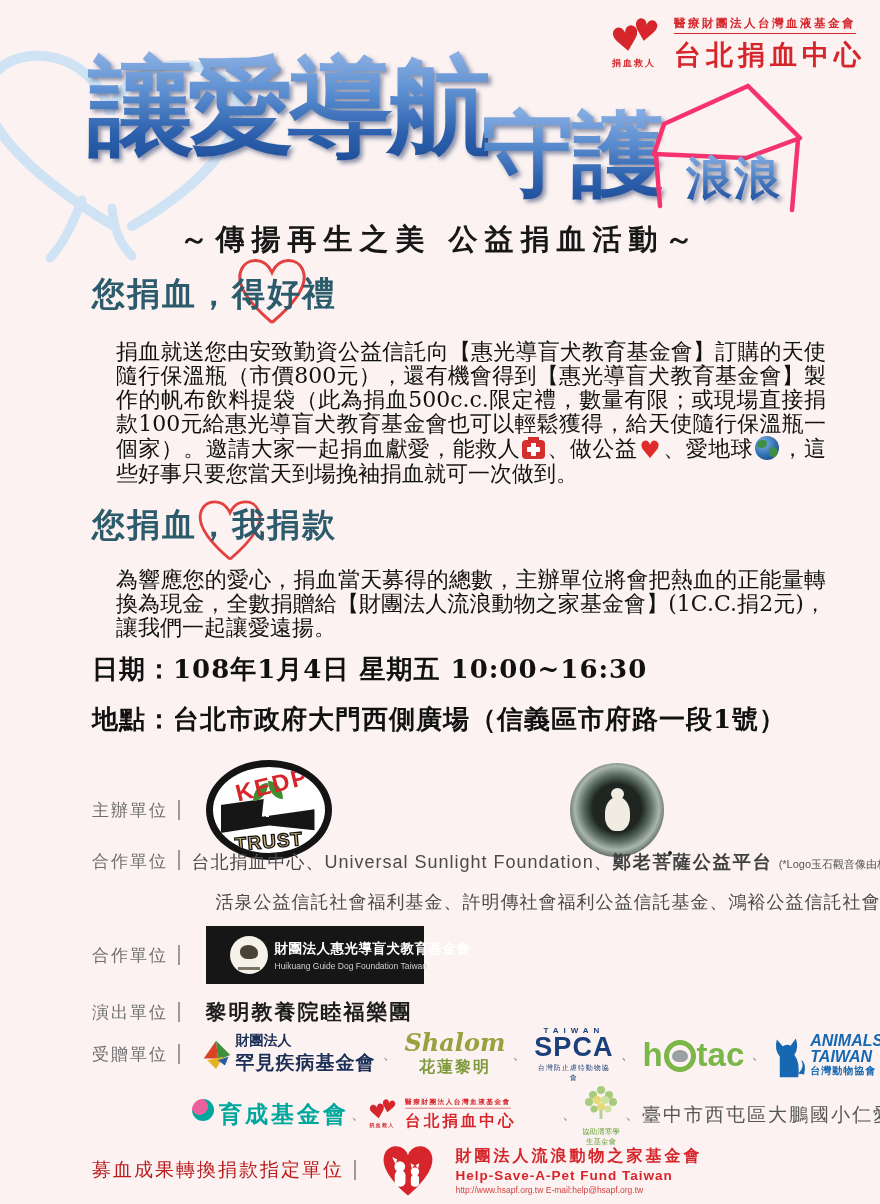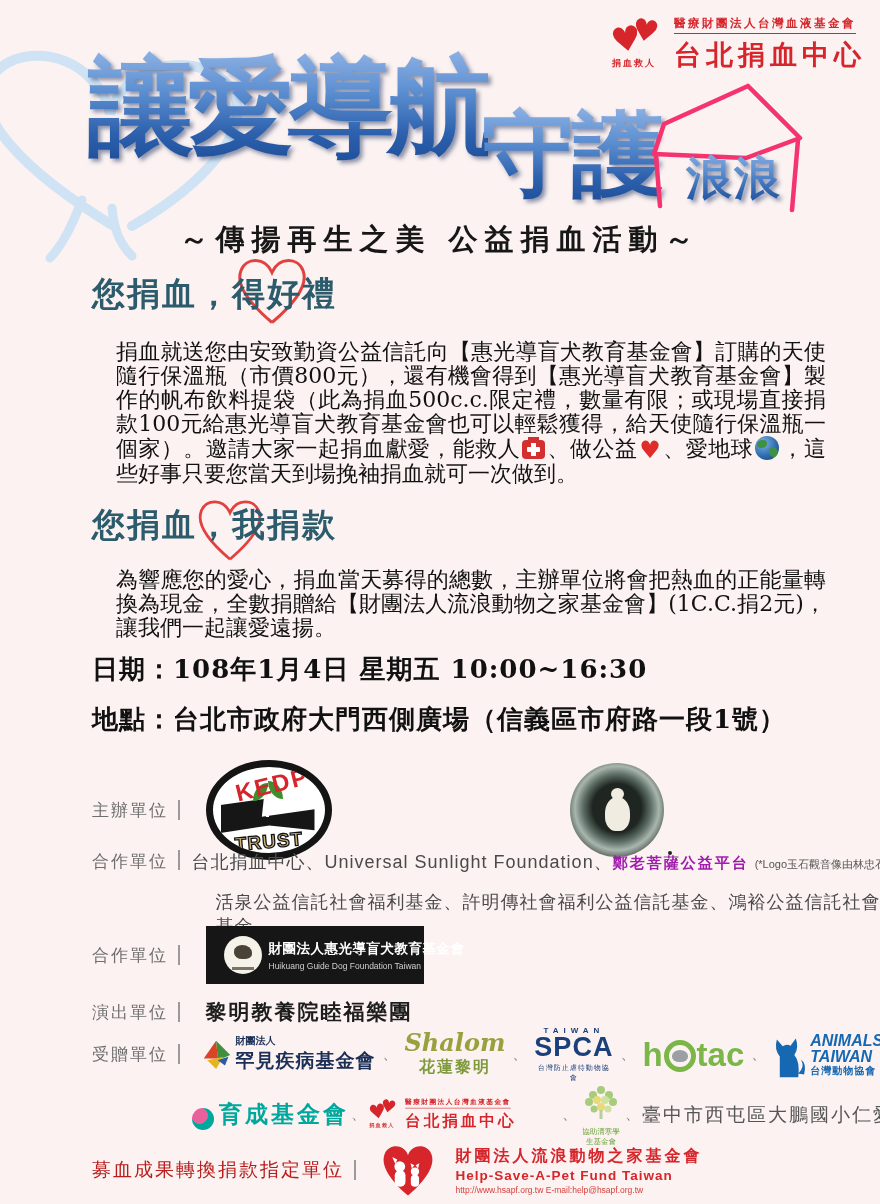--- a/index.html
+++ b/index.html
@@ -75,57 +75,57 @@
   .guanyin{width:94px;height:94px;border-radius:50%;margin-left:238px;position:relative;flex:none;
      background:radial-gradient(circle at 50% 48%,#1f2621 0%,#1f2621 36%,#5d6e65 50%,#a9b6ad 62%,#49554e 76%,#222823 90%,#2b322c 100%);}
   .gy-fig{position:absolute;left:35px;top:34px;width:25px;height:34px;background:#f1ece2;border-radius:48% 48% 42% 42%;}
   .gy-fig::before{content:'';position:absolute;left:6px;top:-9px;width:13px;height:12px;background:#f1ece2;border-radius:50%;}
   .gy-splat{position:absolute;right:-8px;bottom:2px;width:4px;height:4px;border-radius:50%;background:#242424;
             box-shadow:6px 6px 0 -1px #242424,-2px 10px 0 -1.5px #242424,10px -2px 0 -2px #242424;}
 
   .row-co{top:850px;width:780px;align-items:flex-start;}
   .co-text{font-family:"Liberation Sans","DejaVu Sans",sans-serif;font-size:18px;color:#4a4a4a;letter-spacing:1px;}
   .co-l1{white-space:nowrap;}
-  .co-callig{font-family:Liberation Serif, serif;font-weight:bold;font-size:15px;color:#a21caf;letter-spacing:2px;}
+  .co-callig{font-family:Liberation Serif, serif;font-weight:bold;font-size:18px;color:#404040;letter-spacing:2px;}
   .co-note{font-size:11px;color:#555;letter-spacing:0;}
   .co-l2{margin-top:16px;margin-left:24px;}
 
   .row-partner{top:926px;align-items:center;}
-  .gd-logo{margin-left:14px;width:218px;height:58px;background:#161616;display:flex;align-items:center;gap:7px;padding:0 18px;box-sizing:border-box;}
+  .gd-logo{margin-left:14px;width:218px;height:58px;background:#161616;display:flex;align-items:center;gap:7px;padding:0 24px;box-sizing:border-box;}
   .gd-emblem{width:38px;height:38px;border-radius:50%;background:#f5f2ea;flex:none;position:relative;}
   .gd-emblem::before{content:'';position:absolute;left:10px;top:9px;width:18px;height:14px;background:#4a4237;border-radius:50% 60% 40% 50%;}
   .gd-emblem::after{content:'';position:absolute;left:8px;bottom:4px;width:22px;height:3px;background:#7a7465;}
   .gd-cn{color:#fff;font-size:13.5px;font-weight:bold;letter-spacing:.5px;white-space:nowrap;}
   .gd-en{color:#cfcfcf;font-family:"Liberation Sans",sans-serif;font-size:8.5px;margin-top:3px;white-space:nowrap;}
 
   .row-perform{top:998px;align-items:center;}
   .perform-val{font-size:21px;font-weight:bold;color:#1d1d1d;letter-spacing:2px;margin-left:14px;}
 
   .row-recip{top:1026px;width:780px;align-items:center;}
   .recip-logos{display:flex;align-items:center;gap:5px;margin-left:10px;}
   .sep{font-family:"Liberation Sans",sans-serif;color:#8a8a8a;font-size:15px;margin:0 2px;}
   .lg-rare{display:flex;align-items:center;gap:4px;}
-  .rare-pre{font-size:10px;color:#1c2f57;font-weight:bold;}
+  .rare-pre{font-size:14px;color:#1c2f57;font-weight:bold;}
   .rare-name{font-size:19px;font-weight:bold;color:#1c2f57;letter-spacing:1px;white-space:nowrap;}
   .lg-shalom{text-align:center;}
   .shalom-en{font-style:italic;font-size:24px;color:#97a13e;font-weight:bold;line-height:1;}
   .shalom-cn{font-size:16px;font-weight:bold;color:#7f9a3c;letter-spacing:2px;margin-top:2px;}
   .lg-spca{text-align:center;font-family:"Liberation Sans",sans-serif;color:#1b3f7a;}
   .spca-top{font-size:8px;letter-spacing:5px;font-weight:bold;}
   .spca-main{font-size:27px;font-weight:900;line-height:.95;letter-spacing:1px;}
   .spca-sub{font-size:7px;margin-top:2px;letter-spacing:1px;}
   .lg-hotac{font-family:"Liberation Sans",sans-serif;font-size:33px;font-weight:bold;color:#7ab648;display:flex;align-items:center;line-height:1;}
   .hotac-o{display:inline-block;width:22px;height:22px;border:5px solid #7ab648;border-radius:50%;margin:4px 1px 0;position:relative;}
   .hotac-o::after{content:'';position:absolute;left:3px;top:5px;width:16px;height:12px;background:#9aa0a4;border-radius:50% 50% 45% 45%;}
   .lg-at{display:flex;align-items:center;gap:3px;color:#1668b3;}
   .at-text{font-family:"Liberation Sans",sans-serif;font-weight:900;font-style:italic;line-height:1;}
   .at-l1{font-size:16px;} .at-l2{font-size:16px;} .at-l3{font-size:10px;font-style:normal;font-weight:bold;margin-top:1px;letter-spacing:1px;}
 
   .row-recip2{top:1082px;width:780px;align-items:center;}
-  .lg-yucheng{display:flex;align-items:flex-end;gap:5px;margin-left:100px;}
+  .lg-yucheng{display:flex;align-items:flex-start;gap:5px;margin-left:100px;}
   .yc-icon{width:22px;height:22px;border-radius:50%;background:radial-gradient(circle at 35% 35%,#e9609a 0 40%,#00a79d 41% 100%);position:relative;}
   .yc-text{font-family:"Liberation Sans",sans-serif;font-size:23px;font-weight:bold;color:#00a79d;letter-spacing:3px;white-space:nowrap;}
   .mini-brand{transform:scale(.58);transform-origin:left center;margin:0 -38px 0 0;width:230px;}
   .mini-brand .brand{position:static;}
   .lg-tree{text-align:center;}
   .tree-caption{font-size:7.5px;color:#6fa33f;margin-top:1px;letter-spacing:0;}
   .dapeng{font-family:"Liberation Sans",sans-serif;font-size:19px;color:#555;letter-spacing:2px;white-space:nowrap;}
 
   .row-fund{top:1140px;width:780px;align-items:center;}
   .fund-label{font-family:"Liberation Sans","DejaVu Sans",sans-serif;font-size:19px;color:#b91c1c;letter-spacing:2px;white-space:nowrap;}

